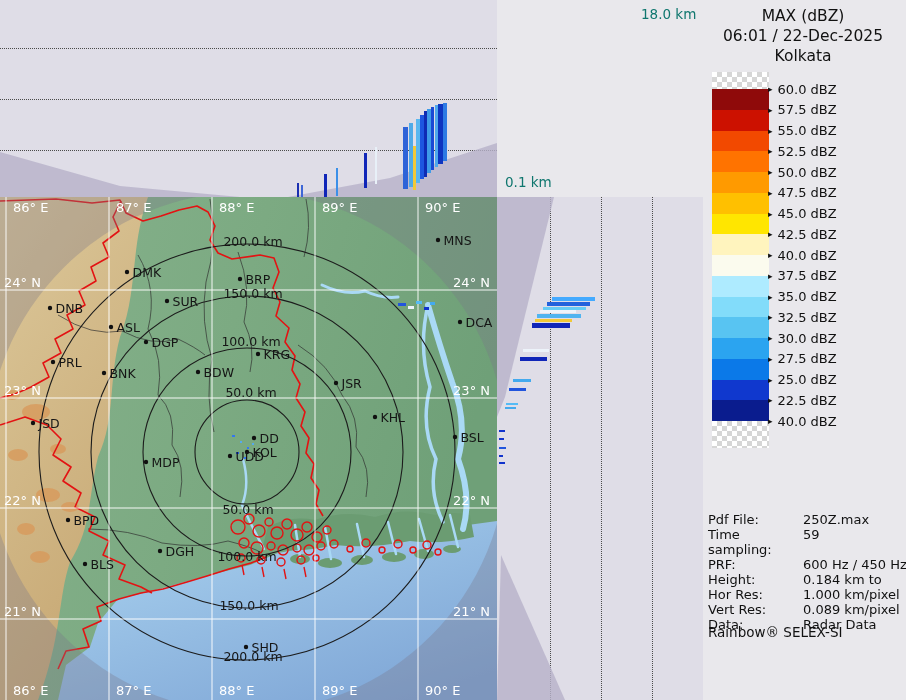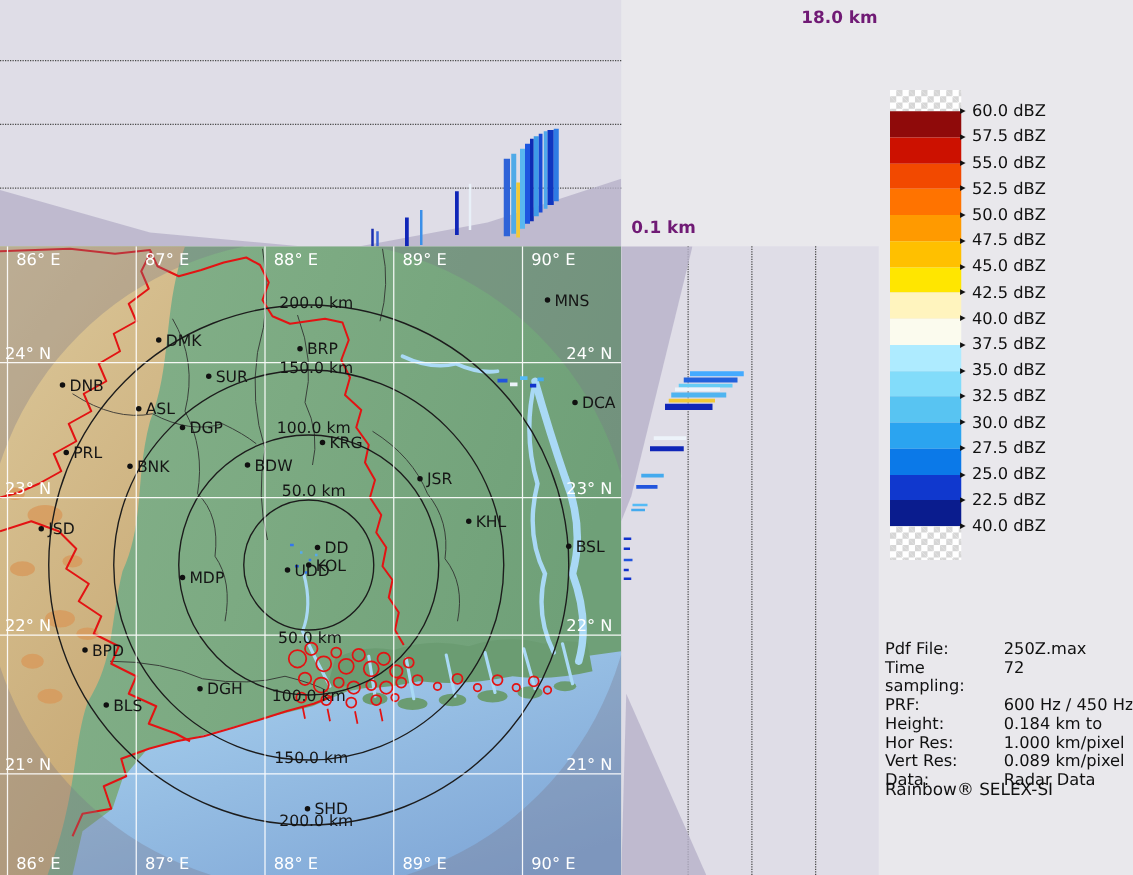--- a/index.html
+++ b/index.html
@@ -5,21 +5,21 @@
   html,body{margin:0;padding:0;background:#E9E8EC;font-family:"DejaVu Sans",sans-serif;}
   #stage{position:relative;width:906px;height:700px;overflow:hidden;background:#E9E8EC;}
   .abs{position:absolute;}
   
   #top-panel{left:0;top:0;width:497px;height:197px;background:#DFDDE7;}
   #right-panel{left:497px;top:197px;width:206px;height:503px;background:#DFDDE7;}
   .hdots{position:absolute;left:0;width:497px;height:0;border-top:1px dotted #4a4a4a;}
   .vdots{position:absolute;top:0;height:503px;width:0;border-left:1px dotted #4a4a4a;}
   .wedge{position:absolute;left:0;top:0;width:100%;height:100%;background:#B6B1C9;opacity:.8;}
   #top-bars div,#right-bars div{position:absolute;}
-  .axis-note{position:absolute;font-size:13.5px;color:#701a75;font-weight:bold;}
+  .axis-note{position:absolute;font-size:13.5px;color:#0f766e;}
   
   #legend{left:700px;top:0;width:206px;height:700px;}
   #legend-title{position:absolute;top:6px;left:0;width:100%;text-align:center;color:#111;}
   #legend-title div{font-size:15.5px;line-height:20px;}
   #legend-swatches{position:absolute;left:12px;top:72px;width:57px;}
   .checker{background-image:
      linear-gradient(45deg,#D6D6D6 25%,transparent 25%,transparent 75%,#D6D6D6 75%),
      linear-gradient(45deg,#D6D6D6 25%,#ffffff 25%,#ffffff 75%,#D6D6D6 75%);
      background-size:10px 10px;background-position:0 0,5px 5px;}
   #legend-labels{position:absolute;left:0;top:0;width:100%;height:100%;}
@@ -293,20 +293,25 @@
         <text x="4" y="198" class="gridtxt">23° N</text>
         <text x="490" y="198" class="gridtxt" text-anchor="end">23° N</text>
         <text x="4" y="308" class="gridtxt">22° N</text>
         <text x="490" y="308" class="gridtxt" text-anchor="end">22° N</text>
         <text x="4" y="419" class="gridtxt">21° N</text>
         <text x="490" y="419" class="gridtxt" text-anchor="end">21° N</text>
       </g>
   </svg>
 
   <div id="legend" class="abs">
+    <div id="legend-title">
+      <div>MAX (dBZ)</div>
+      <div>06:01 / 22-Dec-2025</div>
+      <div>Kolkata</div>
+    </div>
     <div id="legend-swatches">
         <div class="checker" style="height: 17px;"></div>
         <div style="height: 20.75px; background: rgb(143, 10, 10);"></div>
         <div style="height: 20.75px; background: rgb(204, 17, 0);"></div>
         <div style="height: 20.75px; background: rgb(242, 73, 0);"></div>
         <div style="height: 20.75px; background: rgb(255, 115, 0);"></div>
         <div style="height: 20.75px; background: rgb(255, 154, 0);"></div>
         <div style="height: 20.75px; background: rgb(255, 192, 0);"></div>
         <div style="height: 20.75px; background: rgb(255, 230, 0);"></div>
         <div style="height: 20.75px; background: rgb(255, 244, 190);"></div>
@@ -390,21 +395,21 @@
           <span>40.0 dBZ</span>
         </div>
       </div>
     <div id="meta-rows">
         <div class="meta-row">
           <span class="mlab">Pdf File:</span>
           <span class="mval">250Z.max</span>
         </div>
         <div class="meta-row">
           <span class="mlab">Time sampling:</span>
-          <span class="mval">72</span>
+          <span class="mval">59</span>
         </div>
         <div class="meta-row">
           <span class="mlab">PRF:</span>
           <span class="mval">600 Hz / 450 Hz</span>
         </div>
         <div class="meta-row">
           <span class="mlab">Height:</span>
           <span class="mval">0.184 km to</span>
         </div>
         <div class="meta-row">

